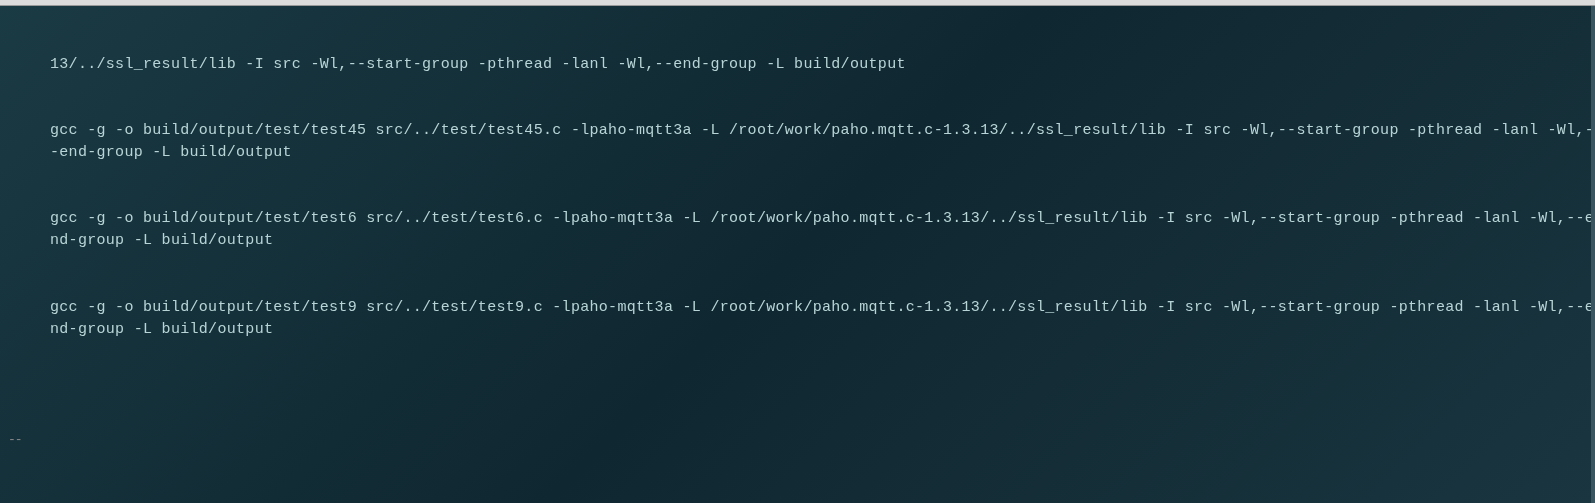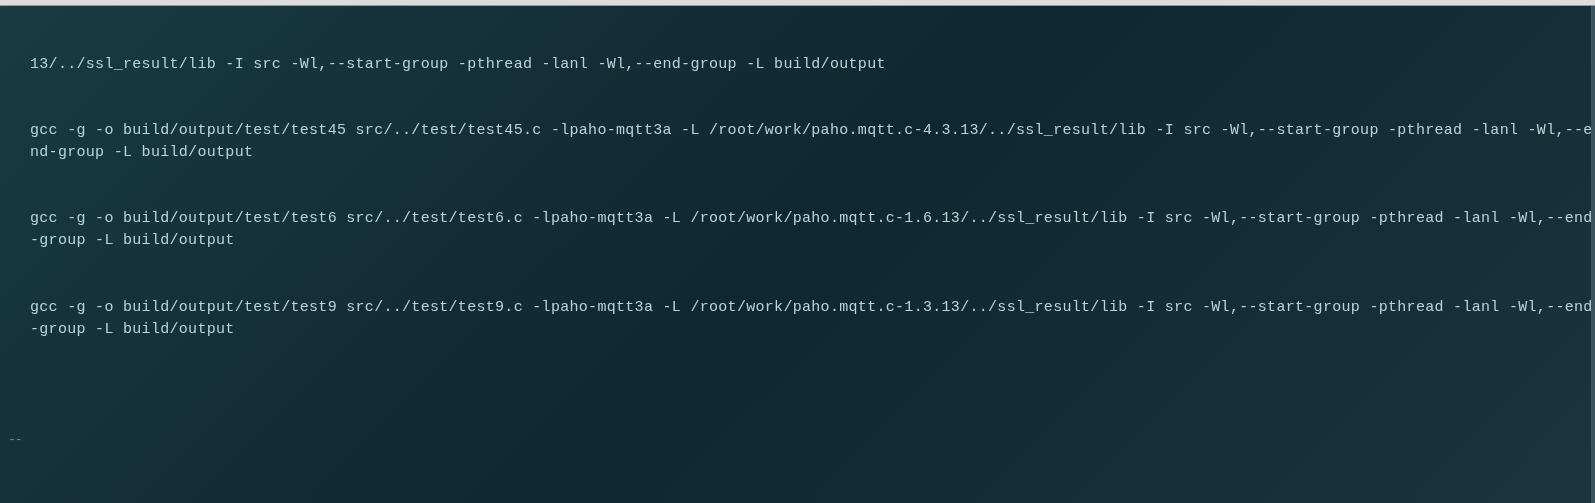--- a/index.html
+++ b/index.html
@@ -19,20 +19,21 @@
       position: relative;
     }
     .terminal {
       line-height: 1.47;
       letter-spacing: 0.3px;
       white-space: pre-wrap;
       word-break: break-all;
     }
     .line {
       display: block;
+      margin-left: 20px;
     }
     .left-marker {
       position: absolute;
       left: 8px;
       top: 432px;
       color: #888;
       font-size: 13px;
       letter-spacing: -1px;
     }
     .top-edge {
@@ -55,21 +56,21 @@
   </style>
 </head>
 <body>
 
 <div class="top-edge"></div>
 <div class="right-scroll"></div>
 <div class="left-marker">--</div>
 
 <div class="terminal">
   <span class="line">13/../ssl_result/lib -I src -Wl,--start-group -pthread -lanl -Wl,--end-group -L build/output</span>
-  <span class="line">gcc -g -o build/output/test/test45 src/../test/test45.c -lpaho-mqtt3a -L /root/work/paho.mqtt.c-4.3.13/../ssl_result/lib -I src -Wl,--start-group -pthread -lanl -Wl,--end-group -L build/output</span>
-  <span class="line">gcc -g -o build/output/test/test6 src/../test/test6.c -lpaho-mqtt3a -L /root/work/paho.mqtt.c-1.6.13/../ssl_result/lib -I src -Wl,--start-group -pthread -lanl -Wl,--end-group -L build/output</span>
+  <span class="line">gcc -g -o build/output/test/test45 src/../test/test45.c -lpaho-mqtt3a -L /root/work/paho.mqtt.c-1.3.13/../ssl_result/lib -I src -Wl,--start-group -pthread -lanl -Wl,--end-group -L build/output</span>
+  <span class="line">gcc -g -o build/output/test/test6 src/../test/test6.c -lpaho-mqtt3a -L /root/work/paho.mqtt.c-1.3.13/../ssl_result/lib -I src -Wl,--start-group -pthread -lanl -Wl,--end-group -L build/output</span>
   <span class="line">gcc -g -o build/output/test/test9 src/../test/test9.c -lpaho-mqtt3a -L /root/work/paho.mqtt.c-1.3.13/../ssl_result/lib -I src -Wl,--start-group -pthread -lanl -Wl,--end-group -L build/output</span>
   
   
   
   
   
 </div>
 
 </body></html>

